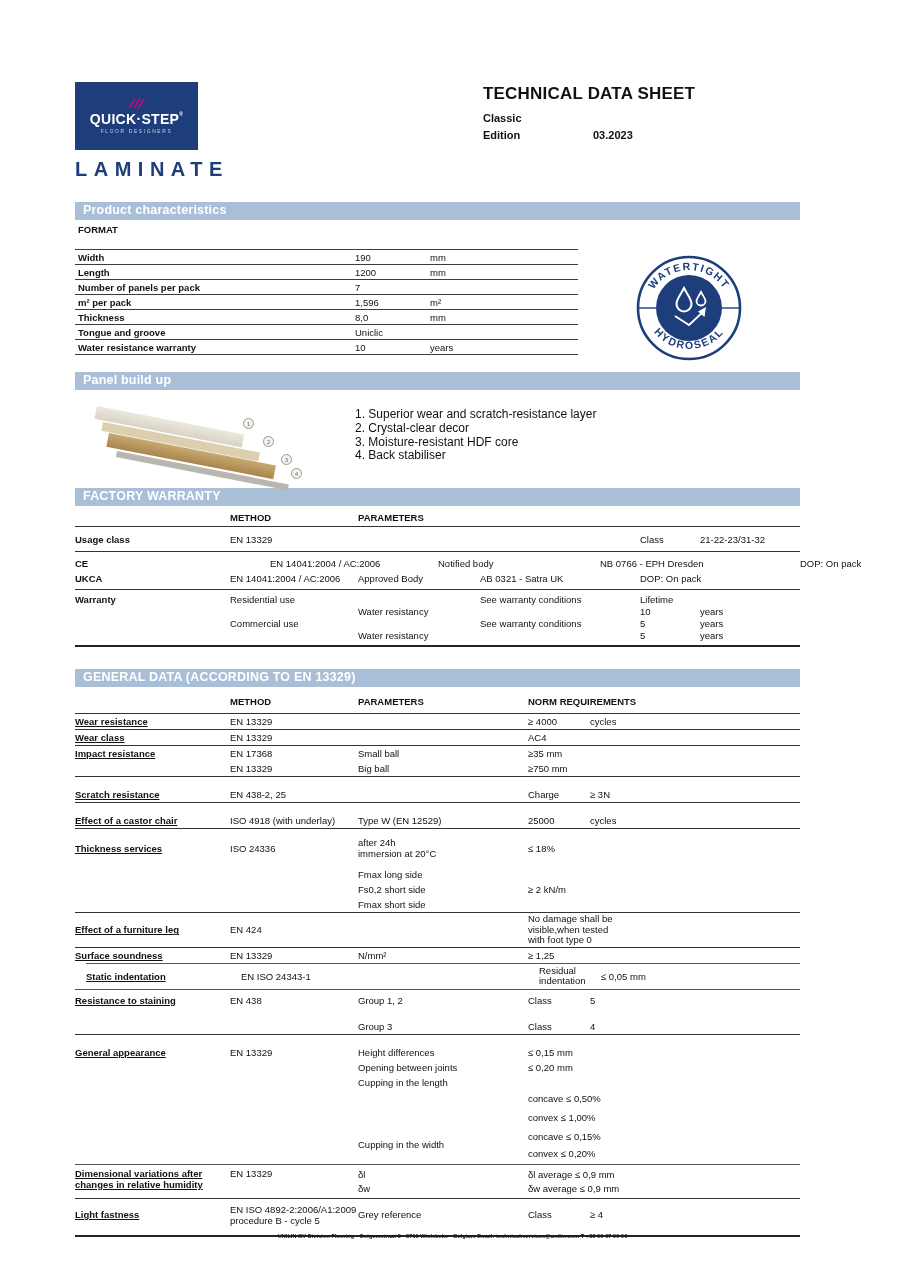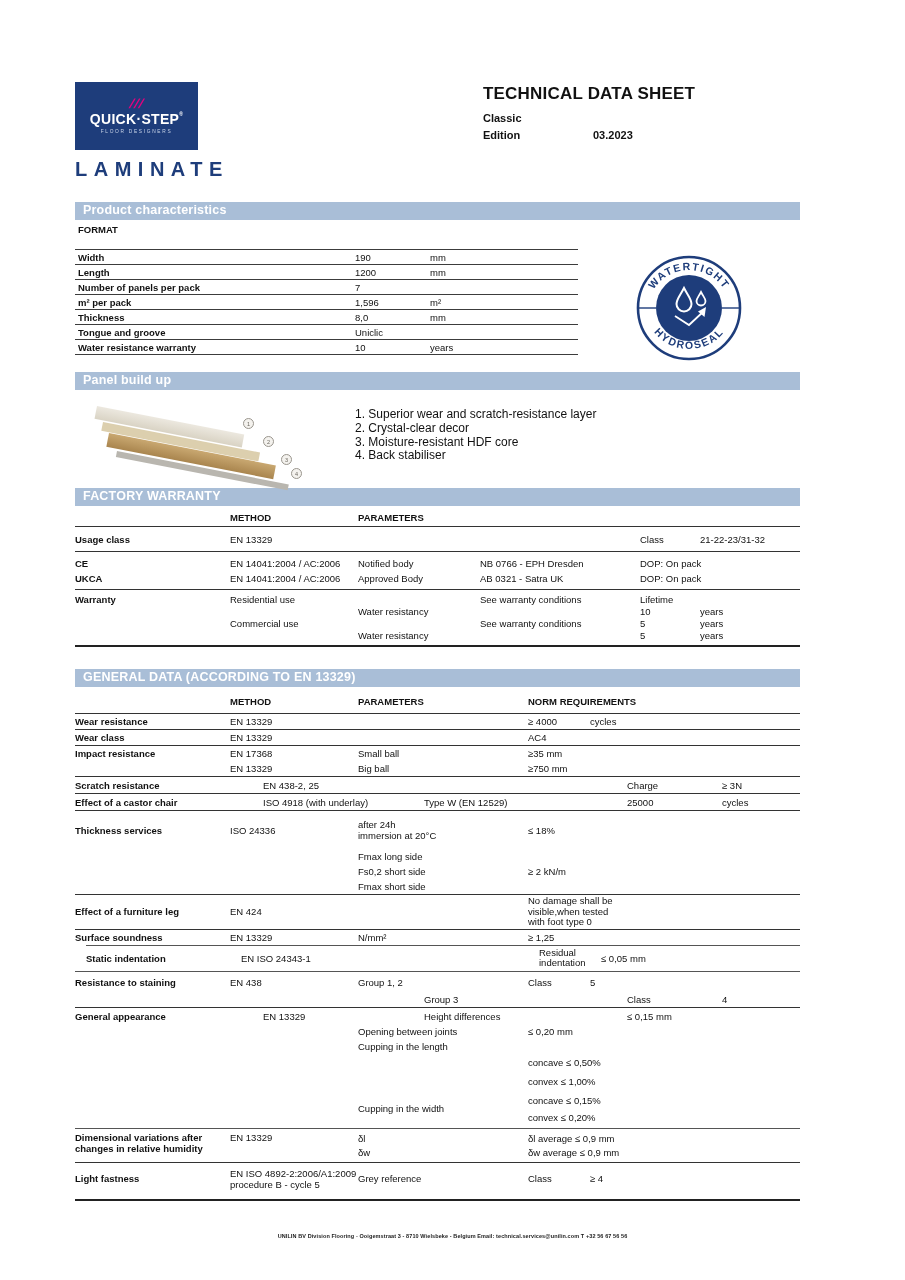--- a/index.html
+++ b/index.html
@@ -60,37 +60,37 @@
   .bt2{border-top:1.8px solid #333;}
 
   
   .fw-head{grid-template-columns:155px 128px 1fr;padding:6px 0 3px;}
   .fwrow{display:grid;grid-template-columns:155px 128px 122px 160px 60px 1fr;font-size:9.5px;}
   .fwrow .c1{grid-column:1;grid-row:1;font-weight:bold;}
   .fwrow .c2{grid-column:2;grid-row:1;} .fwrow .c3{grid-column:3;grid-row:1;}
   .fwrow .c4{grid-column:4;grid-row:1;} .fwrow .c5{grid-column:5;grid-row:1;}
   .fwrow .c6{grid-column:6;grid-row:1;}
   .fw-r0{padding:7px 0 6px;}
-  .fw-r1{padding:6px 0 2px;} .fw-r2{padding:2px 0 5px;}
+  .fw-r1{padding:6px 0 2px;gap:40px;} .fw-r2{padding:2px 0 5px;}
   .fw-r3{padding:4px 0 1px;} .fw-rw{padding:0 0 1px;}
 
   
   .gd-head{grid-template-columns:155px 128px 170px 1fr;padding:9px 0 6px;}
   .gdrow{display:grid;grid-template-columns:155px 128px 170px 62px 1fr;font-size:9.5px;
          padding:2px 0;align-items:start;}
-  .gdrow .c1{grid-column:1;grid-row:1;font-weight:bold;}
+  .gdrow .c1{grid-column:1;grid-row:1;font-weight:bold;text-decoration:underline;}
   .gdrow .c2{grid-column:2;grid-row:1;} .gdrow .c3{grid-column:3;grid-row:1;}
   .gdrow .c4{grid-column:4;grid-row:1;} .gdrow .c5{grid-column:5;grid-row:1;}
   .gdrow .c45{grid-column:4 / 6;grid-row:1;}
   .pre{white-space:pre-line;}
   .vcenter{align-items:center;}
   .narrow{max-width:97px;line-height:10.5px;}
   .pad-tall{padding:8px 0;}
   .pad-med{padding:5px 0 3px;}
-  .pad-sub{padding:3px 0 2px;gap:33px;}
+  .pad-sub{padding:12px 0 2px;}
   .lh17{line-height:17px;}
   .lf-row{padding:5px 0 9px;}
 
   
   .footer{position:absolute;left:0;top:1233px;width:905px;text-align:center;
           font-size:5.5px;font-weight:bold;color:#1a1a1a;letter-spacing:.1px;}
 
   .arctext{font-size:10.5px;font-weight:bold;fill:#1e3d7b;letter-spacing:1.6px;}
 </style>
 </head>

